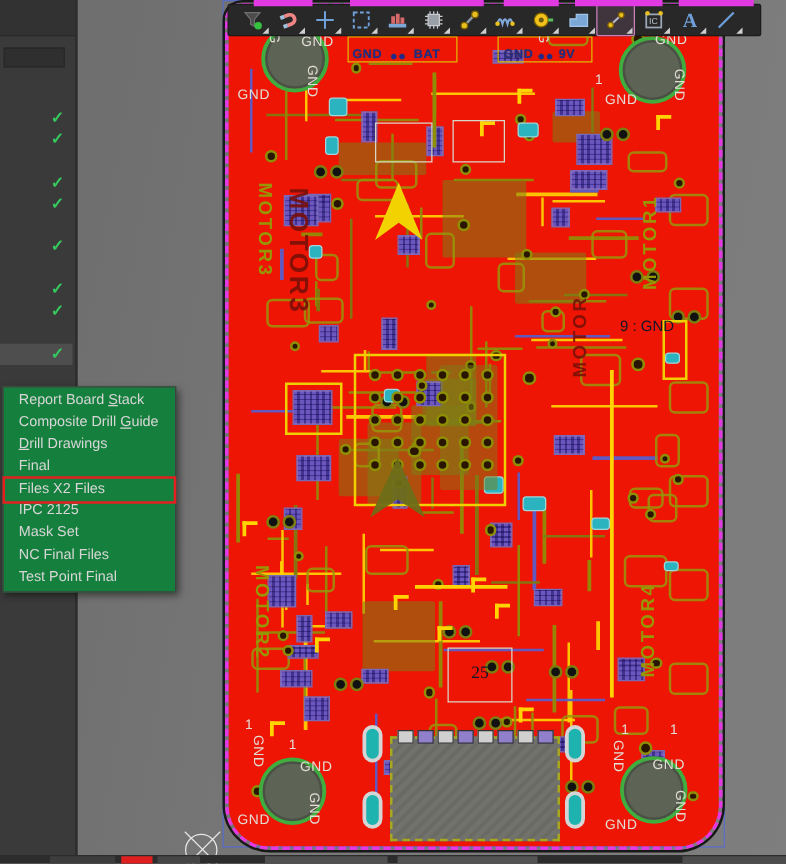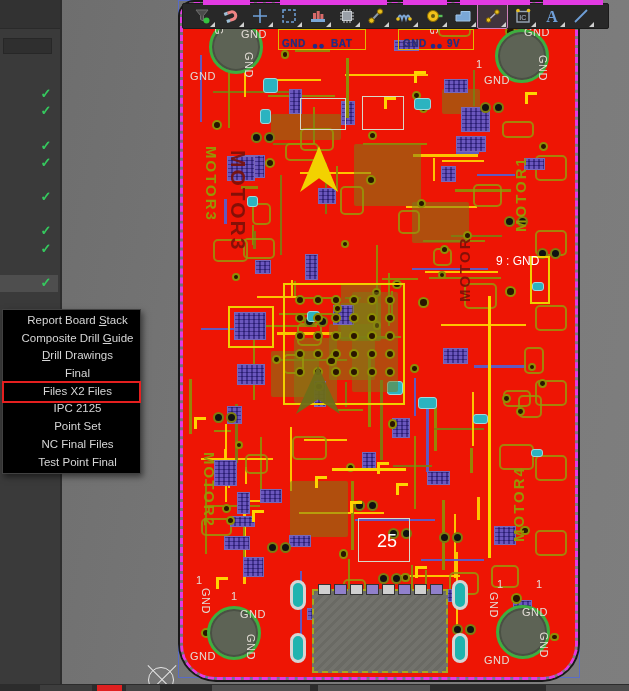--- a/index.html
+++ b/index.html
@@ -24,33 +24,33 @@
   .dotpair{position:absolute;display:flex;gap:2px;}
   .dotpair i{width:7px;height:7px;border-radius:50%;background:#111;border:2px solid #7d7d10;}
   .cyanr{position:absolute;background:#2bb3c0;border:1px solid #9fd8dc;border-radius:3px;}
   .patch{position:absolute;background:rgba(125,125,22,.55);border-radius:2px;}
   .ybox{position:absolute;border-style:solid;background:transparent;}
   .hole{position:absolute;border-radius:50%;background:#5d6355;border:3px solid #3fae3f;box-shadow:inset 0 0 0 2px #4a5044;}
   .gnd{position:absolute;color:#e3ddd6;font-size:11px;letter-spacing:.5px;transform-origin:0 0;white-space:nowrap;}
   .pwr{position:absolute;color:#22278f;font-weight:bold;font-size:10px;letter-spacing:.5px;white-space:nowrap;text-shadow:0 0 1px #5a4a00;}
   .motor{position:absolute;color:#979605;font-weight:bold;letter-spacing:2px;transform-origin:0 0;white-space:nowrap;}
   .motor.ghost{color:rgba(120,16,8,.9);}
-  .netlbl{position:absolute;color:#ffffff;white-space:nowrap;text-align:right;}
+  .netlbl{position:absolute;color:#0f172a;white-space:nowrap;text-align:right;}
   .arrow{position:absolute;clip-path:polygon(50% 0,100% 100%,50% 70%,0 100%);}
   .grayrect{position:absolute;background:#72726c;border:2px dashed #a8a81e;background-image:repeating-linear-gradient(-45deg,rgba(0,0,0,.07) 0 3px,transparent 3px 7px);}
   .slot{position:absolute;width:10px;height:24px;background:#1fb3af;border:3px solid #d5d5d5;border-radius:8px;}
   .padrow{position:absolute;width:11px;height:9px;border:1px solid #333;}
   
   #toolbar{position:absolute;left:182px;top:3px;width:427px;height:26px;background:#282828;border:1px solid #1b1b1b;border-radius:2px;display:flex;align-items:center;padding:0 4px;box-sizing:border-box;z-index:30;}
   .tool{position:relative;width:29px;height:24px;display:flex;align-items:center;justify-content:center;border-radius:2px;}
   .tool.active{border:1px solid #cc7fb8;background:rgba(200,120,180,.15);}
   .tool .dd{position:absolute;right:1px;bottom:1px;width:0;height:0;border-left:5px solid transparent;border-bottom:5px solid #cfcfcf;}
   .mseg{position:absolute;top:0;height:5px;background:#e23ae2;z-index:31;}
   
-  #ctxmenu{position:absolute;left:2px;top:309px;width:137px;background:#000000;border:1px solid #414141;box-shadow:2px 3px 6px rgba(0,0,0,.5);z-index:50;padding:2px 0;text-align:center;}
+  #ctxmenu{position:absolute;left:2px;top:309px;width:137px;background:#15803d;border:1px solid #414141;box-shadow:2px 3px 6px rgba(0,0,0,.5);z-index:50;padding:2px 0;}
   .mi{height:17.7px;line-height:17.7px;padding-left:12px;color:#d6d6d6;font-size:11.5px;white-space:nowrap;}
   .mi.hl{background:#4a6f9f;color:#fff;}
   .mi u{text-decoration:underline;}
   #redbox{position:absolute;left:-1px;width:139px;height:22px;border:2px solid #e51f1f;box-sizing:border-box;z-index:51;pointer-events:none;}
   
   #origin{position:absolute;left:146px;top:665px;width:30px;height:30px;z-index:20;}
   #origin .c{position:absolute;left:2px;top:2px;width:24px;height:24px;border:1px solid #e6e6e6;border-radius:50%;}
   #origin .l{position:absolute;left:-4px;top:14px;width:40px;height:1px;background:#e6e6e6;}
   
   #bottombar{position:absolute;left:0;top:684px;width:629px;height:7px;background:#2c2c2c;z-index:40;}
@@ -465,21 +465,21 @@
           <div class="gnd" style="left: 367px; top: 627px; transform: rotate(90deg);">GND</div>
           <div class="gnd" style="left: 19px; top: 671px; transform: rotate(0deg);">GND</div>
           <div class="gnd" style="left: 302px; top: 671px; transform: rotate(0deg);">GND</div>
           <div class="pwr" style="left: 99px; top: 33px;">GND</div>
           <div class="pwr" style="left: 129px; top: 35px;">●●</div>
           <div class="pwr" style="left: 148px; top: 33px;">BAT</div>
           <div class="pwr" style="left: 220px; top: 33px;">GND</div>
           <div class="pwr" style="left: 247px; top: 35px;">●●</div>
           <div class="pwr" style="left: 264px; top: 33px;">9V</div>
           <div class="netlbl" style="left: 313px; top: 249px; font-size: 12px;">9 : GND</div>
-          <div class="netlbl" style="left: 194px; top: 526px; font-size: 18px;">25</div>
+          <div class="netlbl" style="left: 194px; top: 526px; font-size: 14px; font-family: Liberation Serif, serif;">25</div>
           <div class="motor" style="left: 37px; top: 141px; font-size: 15px; transform: rotate(90deg);">MOTOR3</div>
           <div class="motor" style="left: 329px; top: 227px; font-size: 15px; transform: rotate(-90deg);">MOTOR1</div>
           <div class="motor" style="left: 35px; top: 447px; font-size: 15px; transform: rotate(90deg);">MOTOR2</div>
           <div class="motor" style="left: 327px; top: 537px; font-size: 15px; transform: rotate(-90deg);">MOTOR4</div>
           <div class="motor ghost" style="left: 67px; top: 145px; font-size: 21px; transform: rotate(90deg);">MOTOR3</div>
           <div class="motor ghost" style="left: 273px; top: 297px; font-size: 15px; transform: rotate(-90deg);">MOTOR</div>
         </div>
     </div>
   </div>
 
@@ -599,21 +599,21 @@
     </div>
   <div id="mseg-holder"></div>
 
   <div id="ctxmenu">
       <div class="mi">Report Board <u>S</u>tack</div>
       <div class="mi">Composite Drill <u>G</u>uide</div>
       <div class="mi"><u>D</u>rill Drawings</div>
       <div class="mi">Final</div>
       <div class="mi">Files X2 Files</div>
       <div class="mi">IPC 2125</div>
-      <div class="mi">Point Set</div>
+      <div class="mi">Mask Set</div>
       <div class="mi">NC Final Files</div>
       <div class="mi">Test Point Final</div>
       <div id="redbox" style="top: 70.8px;"></div>
     </div>
 
   <div id="bottombar">
       <div class="sw" style="left: 40px; width: 52px; background: rgb(61, 61, 61);"></div>
       <div class="sw" style="left: 97px; width: 25px; background: rgb(224, 32, 32);"></div>
       <div class="sw" style="left: 126px; width: 34px; background: rgb(69, 69, 69);"></div>
       <div class="sw" style="left: 212px; width: 98px; background: rgb(80, 80, 80);"></div>

